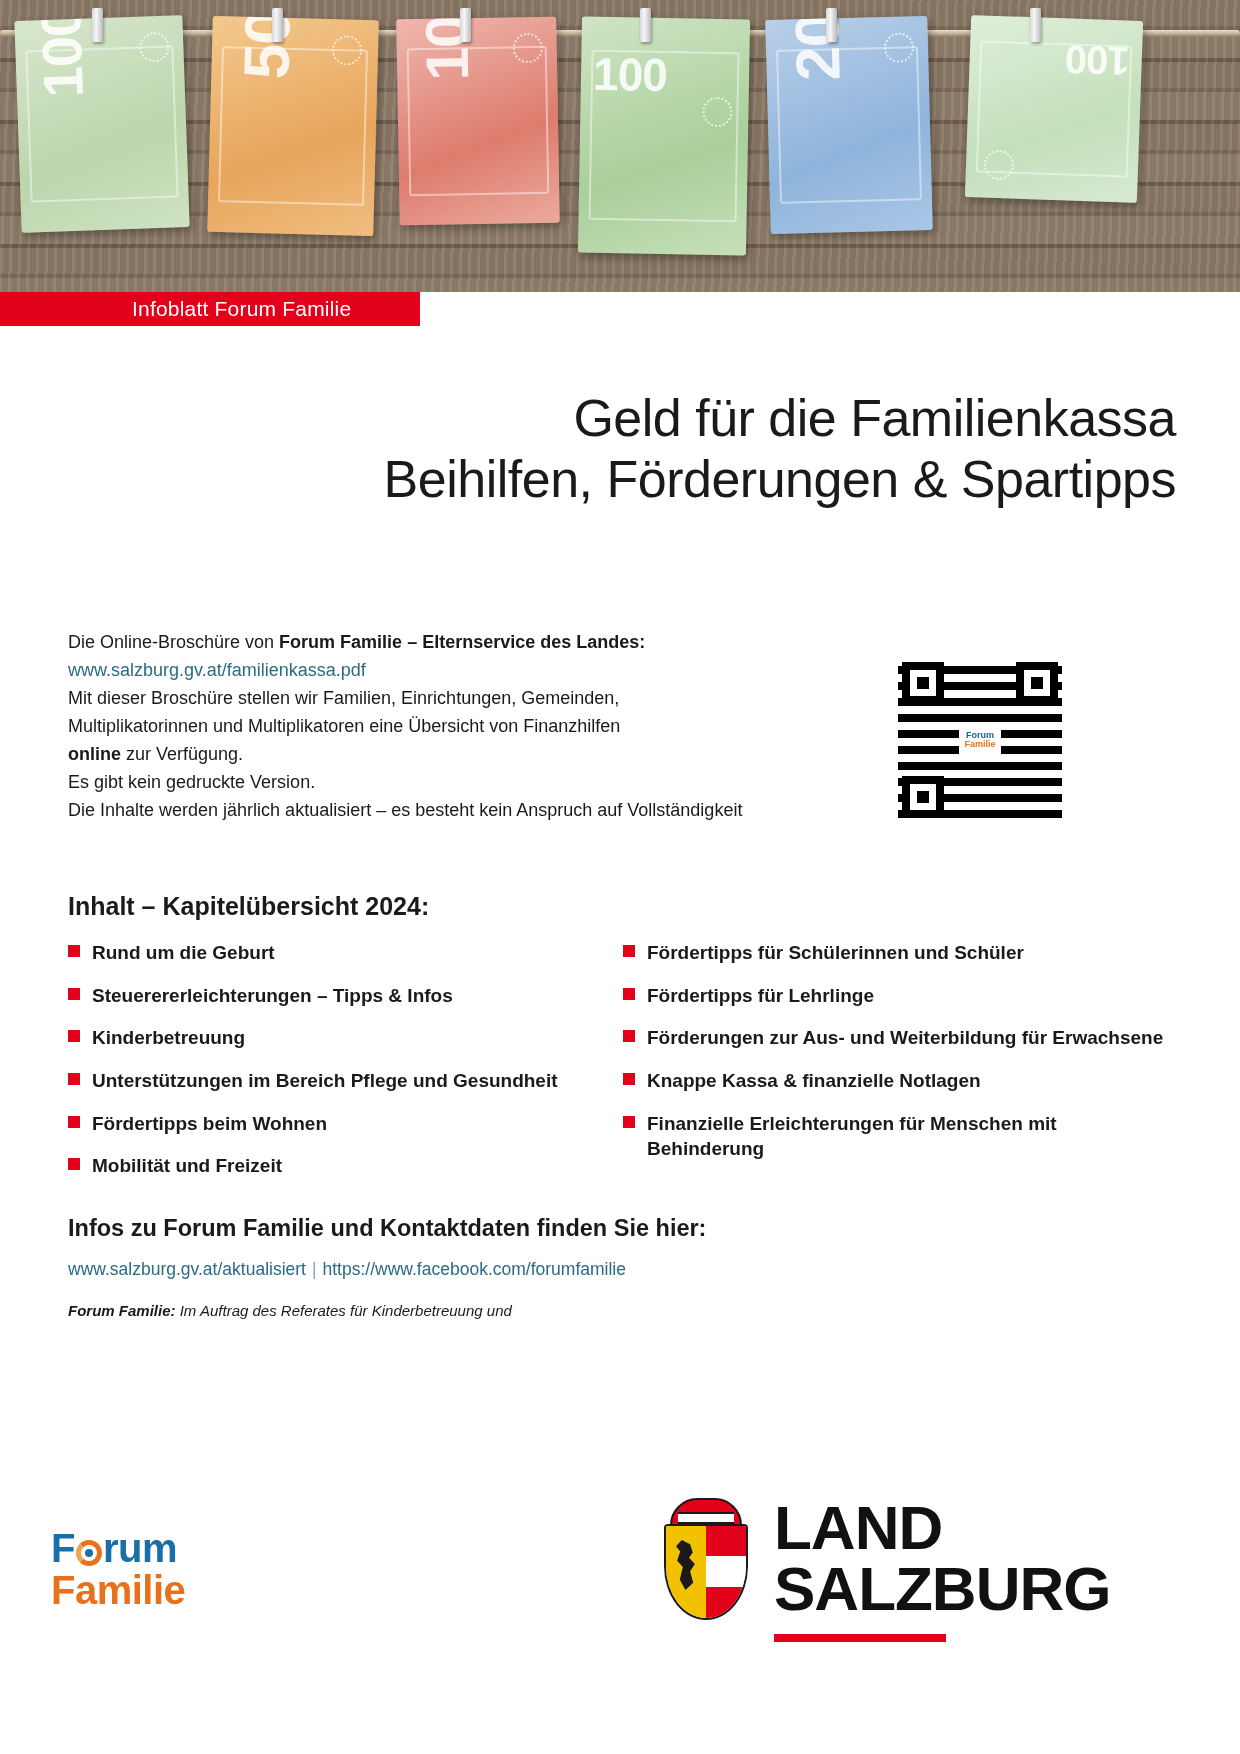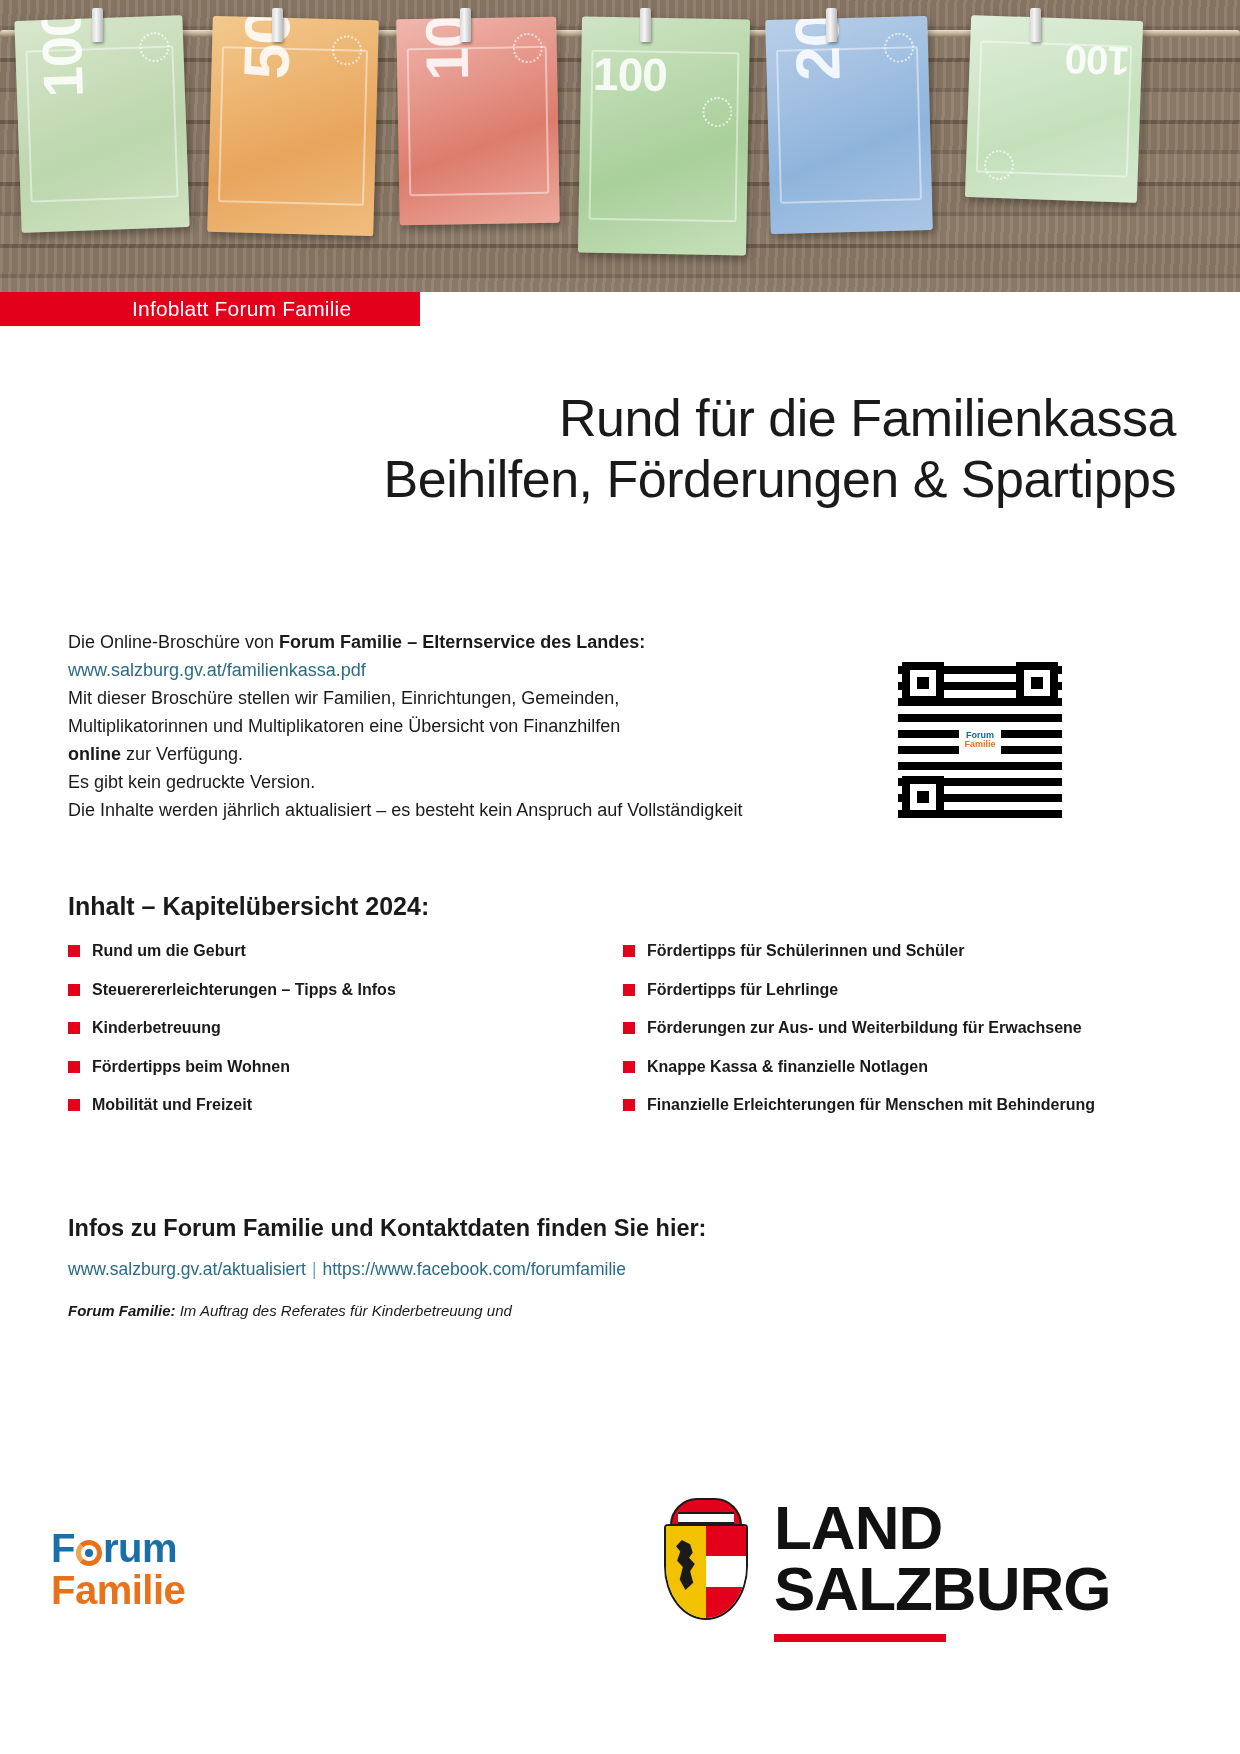--- a/index.html
+++ b/index.html
@@ -207,21 +207,21 @@
     top: 940px;
     width: 1110px;
     display: flex;
     gap: 0px;
   }
   .col { width: 555px; }
   .bullet-row {
     display: flex;
     align-items: flex-start;
     margin-bottom: 17px;
-    font-size: 16px;
+    font-size: 19px;
     font-weight: bold;
     line-height: 1.35;
   }
   .bullet-sq {
     width: 12px; height: 12px;
     background: #e2001a;
     margin-right: 12px;
     margin-top: 5px;
     flex: 0 0 auto;
   }
@@ -418,21 +418,21 @@
     <div class="denom" style="right:12px; top:18px; font-size:40px; transform:rotate(180deg);">100</div>
     <div class="stars" style="left:18px; bottom:18px;"></div>
   </div>
 </div>
 
 <div class="infoblatt-bar">
   <span>Infoblatt Forum Familie</span>
 </div>
 
 <div class="title-block">
-  <div class="title-line">Rund für die Familienkassa</div>
+  <div class="title-line">Geld für die Familienkassa</div>
   <div class="title-line">Beihilfen, Förderungen &amp; Spartipps</div>
 </div>
 
 <div class="intro">
   <div>
     <span>Die Online-Broschüre von </span><b>Forum Familie – Elternservice des Landes:</b>
   </div>
   <div class="linkline">www.salzburg.gv.at/familienkassa.pdf</div>
   <div>Mit dieser Broschüre stellen wir Familien, Einrichtungen, Gemeinden,</div>
   <div>Multiplikatorinnen und Multiplikatoren eine Übersicht von Finanzhilfen</div>
@@ -464,20 +464,24 @@
     <div class="bullet-row">
       <span class="bullet-sq"></span>
       <span>Steuerererleichterungen – Tipps &amp; Infos</span>
     </div>
     <div class="bullet-row">
       <span class="bullet-sq"></span>
       <span>Kinderbetreuung</span>
     </div>
     <div class="bullet-row">
       <span class="bullet-sq"></span>
+      <span>Unterstützungen im Bereich Pflege und Gesundheit</span>
+    </div>
+    <div class="bullet-row">
+      <span class="bullet-sq"></span>
       <span>Fördertipps beim Wohnen</span>
     </div>
     <div class="bullet-row">
       <span class="bullet-sq"></span>
       <span>Mobilität und Freizeit</span>
     </div>
   </div>
 
   <div class="col">
     <div class="bullet-row">

